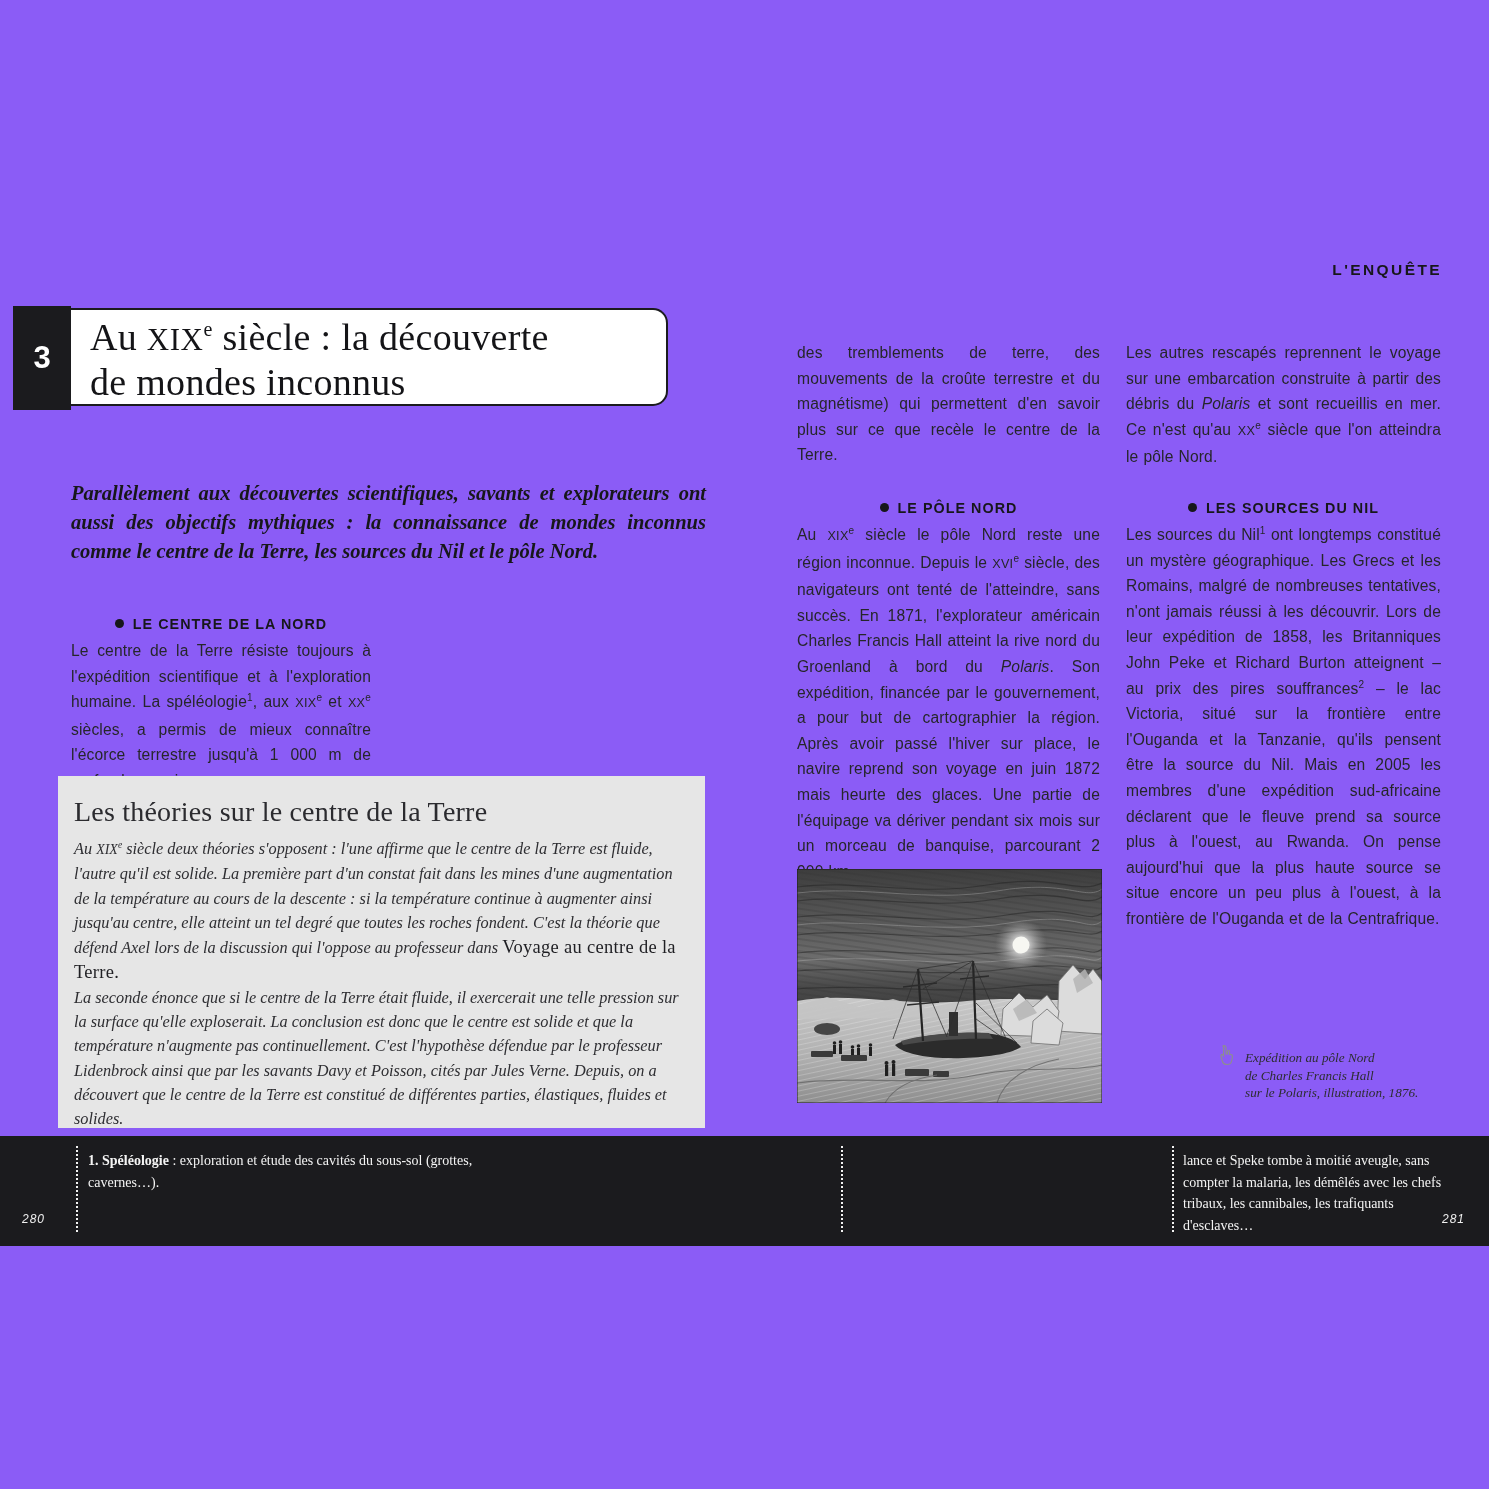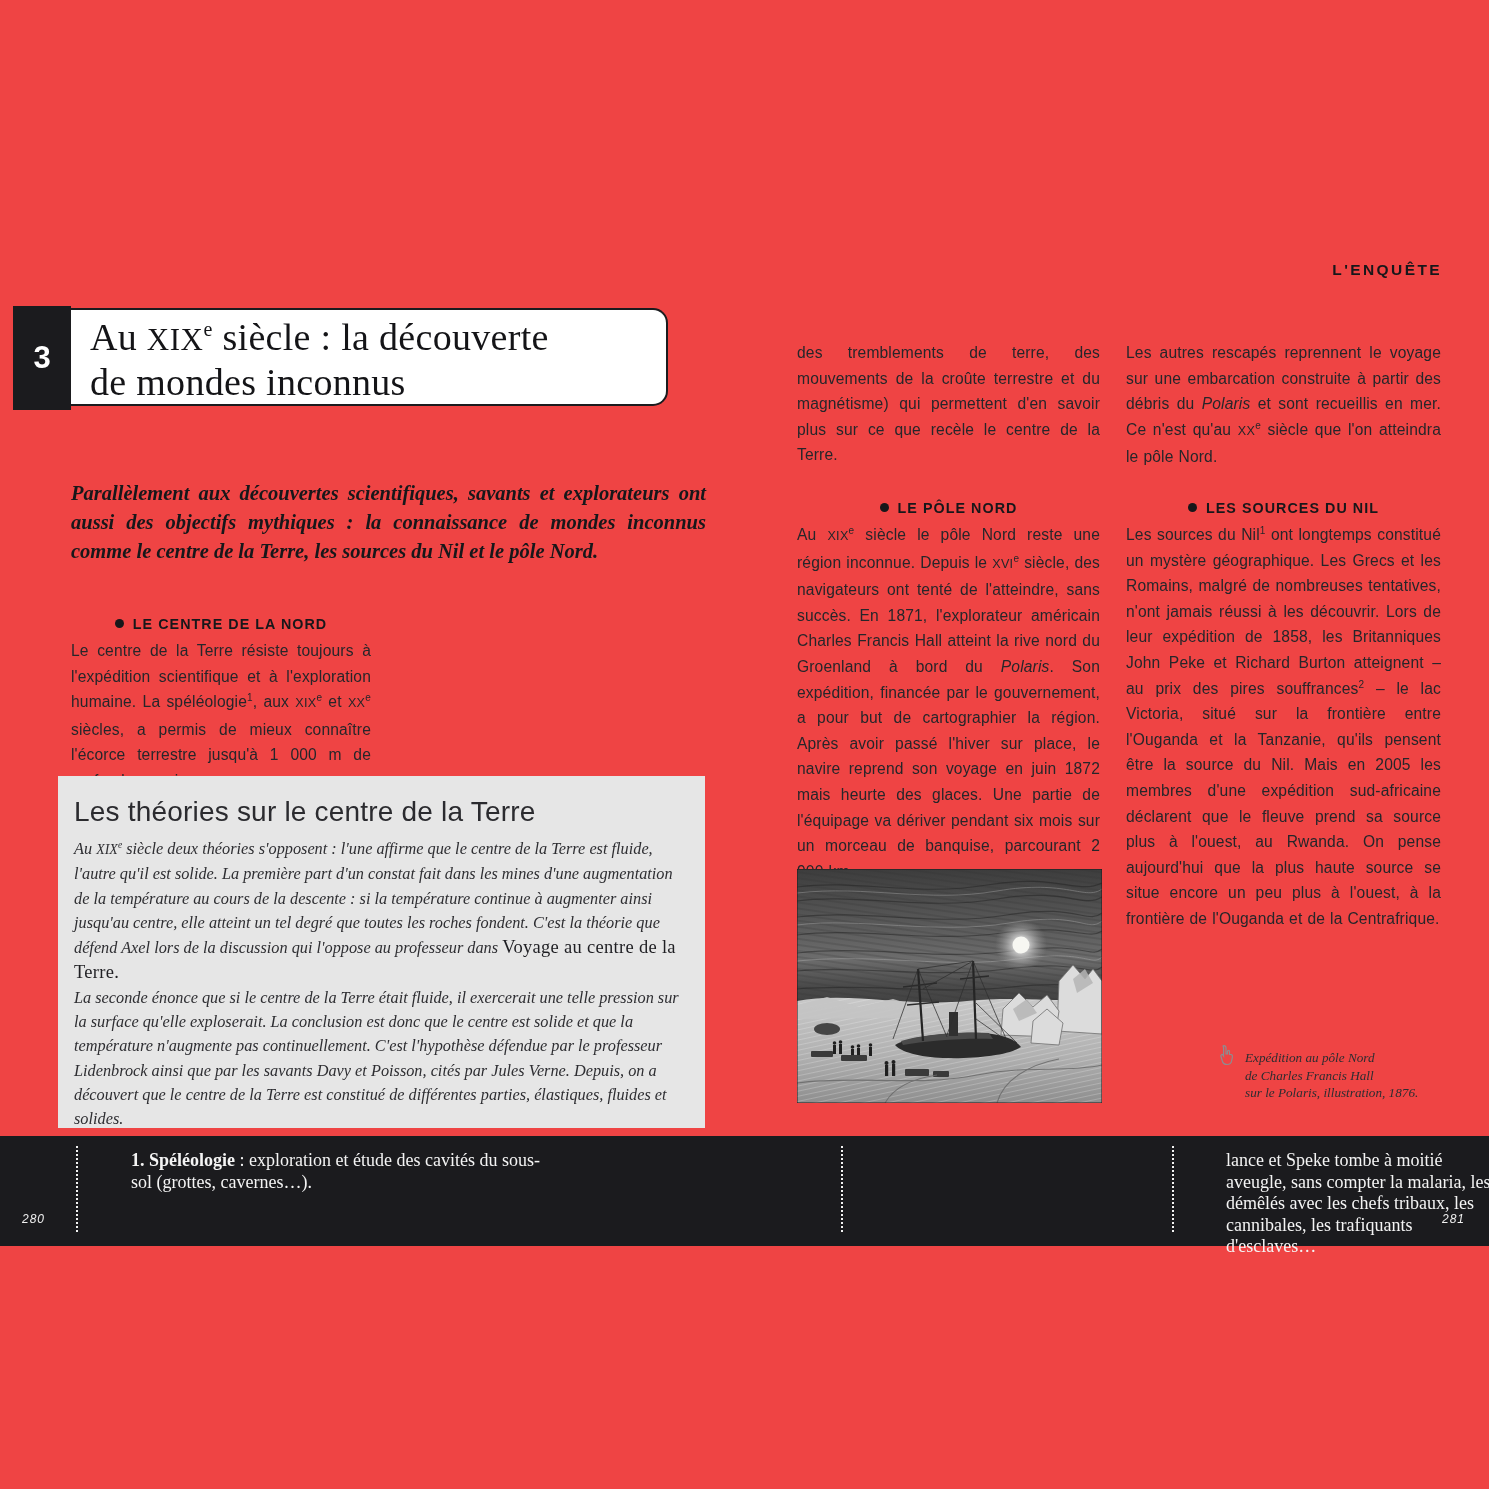--- a/index.html
+++ b/index.html
@@ -1,18 +1,18 @@
 <!DOCTYPE html>
 <html><head>
 <meta charset="utf-8">
 <style>
   html,body{margin:0;padding:0;background:#ffffff;}
   body{width:1489px;height:1489px;overflow:hidden;font-family:"Liberation Sans",sans-serif;color:#1a1a1a;}
 
-  .spread{position:absolute;left:0;top:0;width:1489px;height:1489px;background:#ef4444;}
+  .spread{position:absolute;left:0;top:0;width:1489px;height:1489px;background:#8b5cf6;}
 
   
   .running-head{
     position:absolute;right:47px;top:261px;
     font-family:"Liberation Sans",sans-serif;
     font-weight:bold;font-size:15.5px;letter-spacing:2.4px;
     color:#17171a;
   }
 
   
@@ -73,21 +73,21 @@
   #col-3 .sub-pole{margin-top:32px;}
   #col-4 .sub-nil{margin-top:30px;}
 
   
   .grey-box{
     position:absolute;left:58px;top:776px;width:647px;height:352px;
     background:#e6e6e6;
   }
   .grey-box h2{
     margin:0;padding:20px 0 0 16px;
-    font-family:Liberation Sans, sans-serif;
+    font-family:Liberation Serif, serif;
     font-weight:normal;font-size:28px;letter-spacing:0.2px;color:#2b2b2f;
   }
   .grey-box .gb-text{
     padding:9px 14px 0 16px;
     font-family:"Liberation Serif",serif;font-style:italic;
     font-size:16.3px;line-height:24.3px;color:#2e2e32;
   }
   .grey-box .gb-text p{margin:0;}
   .grey-box .gb-text .booktitle{
     font-style:normal;font-size:18.5px;letter-spacing:0.3px;color:#1f1f23;
@@ -122,21 +122,21 @@
     position:absolute;top:1146px;width:0;height:86px;
     border-left:2.5px dotted #f2f2f2;
   }
   #dot-1{left:76px;}
   #dot-2{left:841px;}
   #dot-3{left:1172px;}
 
   .fnote{
     position:absolute;color:#f4f4f4;
     font-family:"Liberation Serif",serif;
-    font-size:18px;line-height:21.5px;margin-left:43px;
+    font-size:14px;line-height:21.5px;
   }
   .fnote b{font-weight:bold;}
   #fn-left{left:88px;top:1150px;width:420px;}
   #fn-mid{left:852px;top:1150px;width:268px;}
   #fn-right{left:1183px;top:1150px;width:270px;}
 
   .folio{
     position:absolute;color:#f0f0f0;
     font-family:"Liberation Sans",sans-serif;
     font-size:12px;letter-spacing:1px;font-style:italic;

